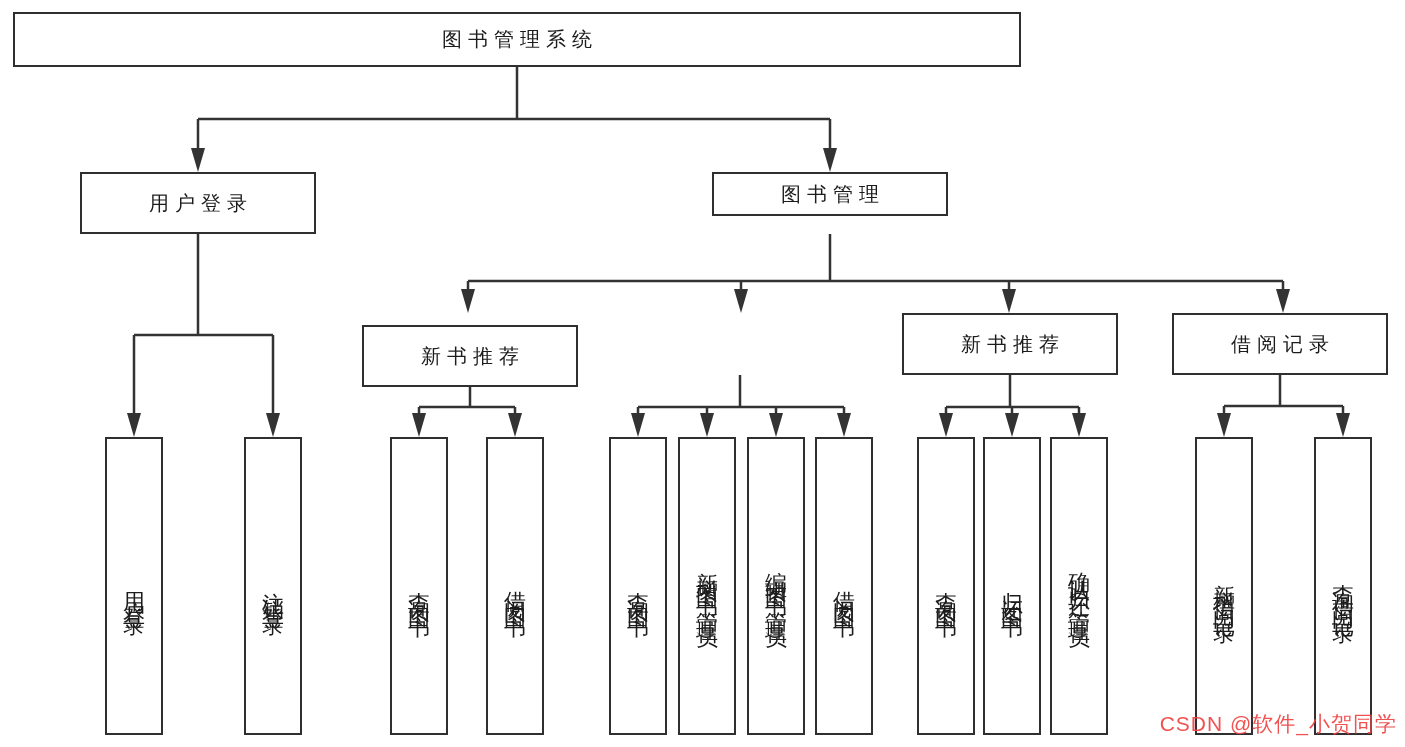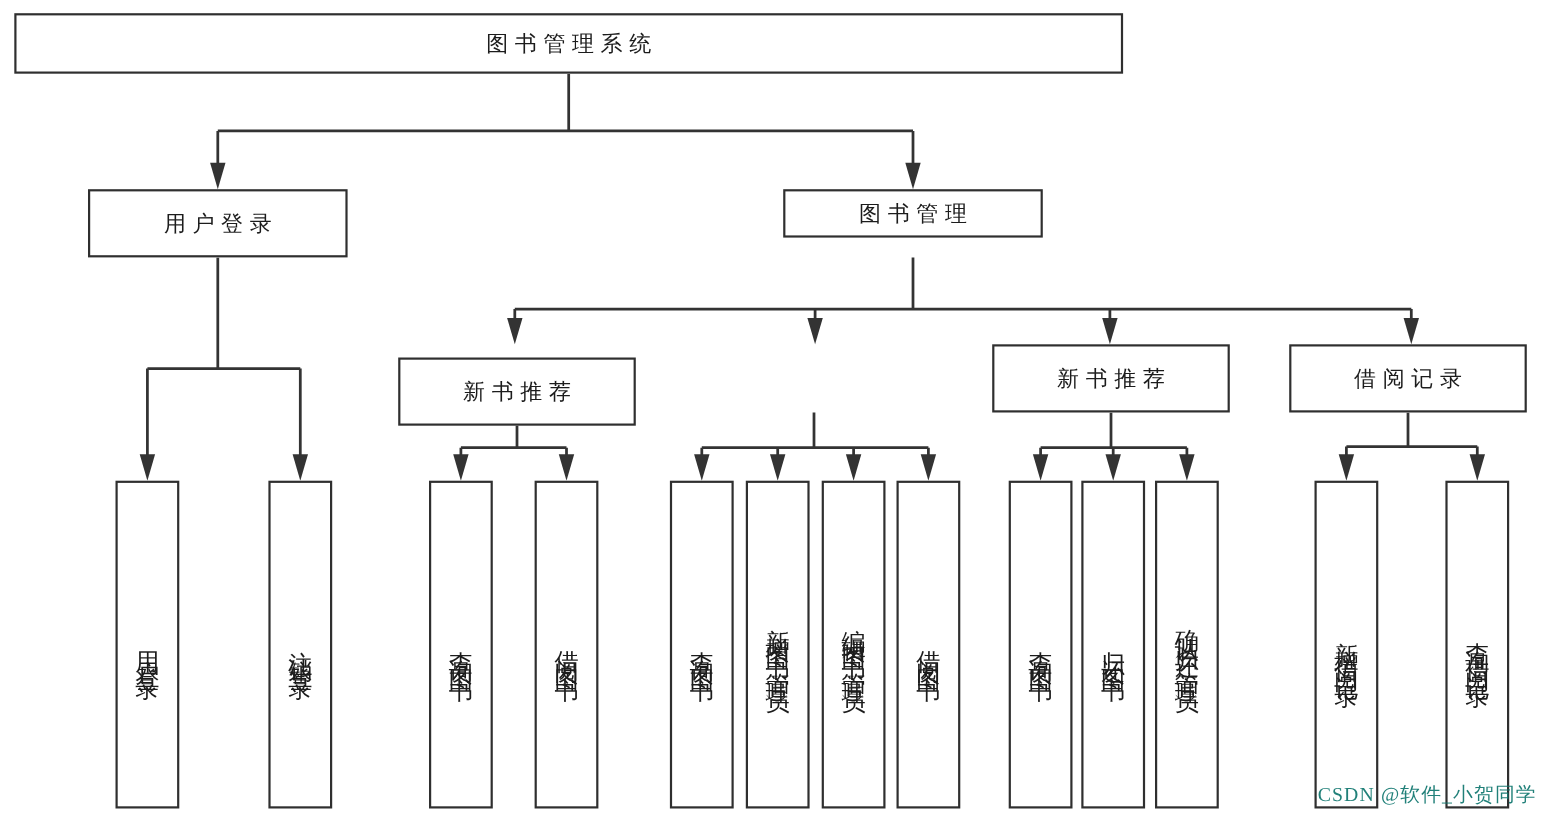--- a/index.html
+++ b/index.html
@@ -34,26 +34,25 @@
     font-size:22px;
     letter-spacing:8px;
     margin-bottom:-8px; 
     white-space:nowrap;
   }
   .watermark{
     position:absolute;
     top:710px;
     right:8px;
     z-index:3;
-    font-size:18px;
+    font-size:21px;
     letter-spacing:1px;
-    color:#0f766e;
+    color:#ef4444;
     opacity:.92;
     white-space:nowrap;
-    font-family:Liberation Serif, serif;
   }
 </style>
 </head>
 <body>
 
 <div class="canvas">
 
   <svg class="connectors" width="1405" height="747" viewBox="0 0 1405 747">
     <g stroke="#333333" stroke-width="2.5" fill="none">
 

